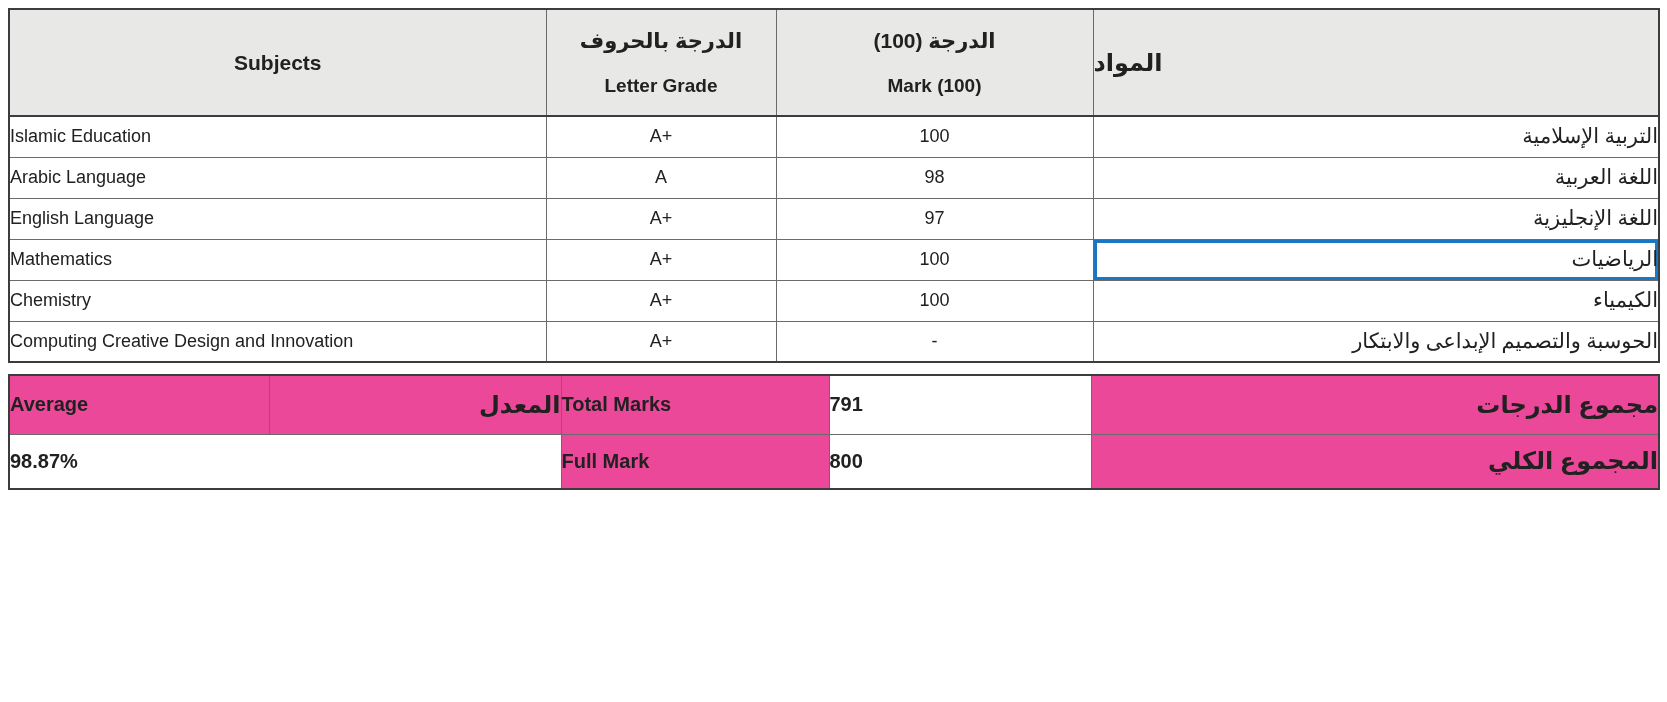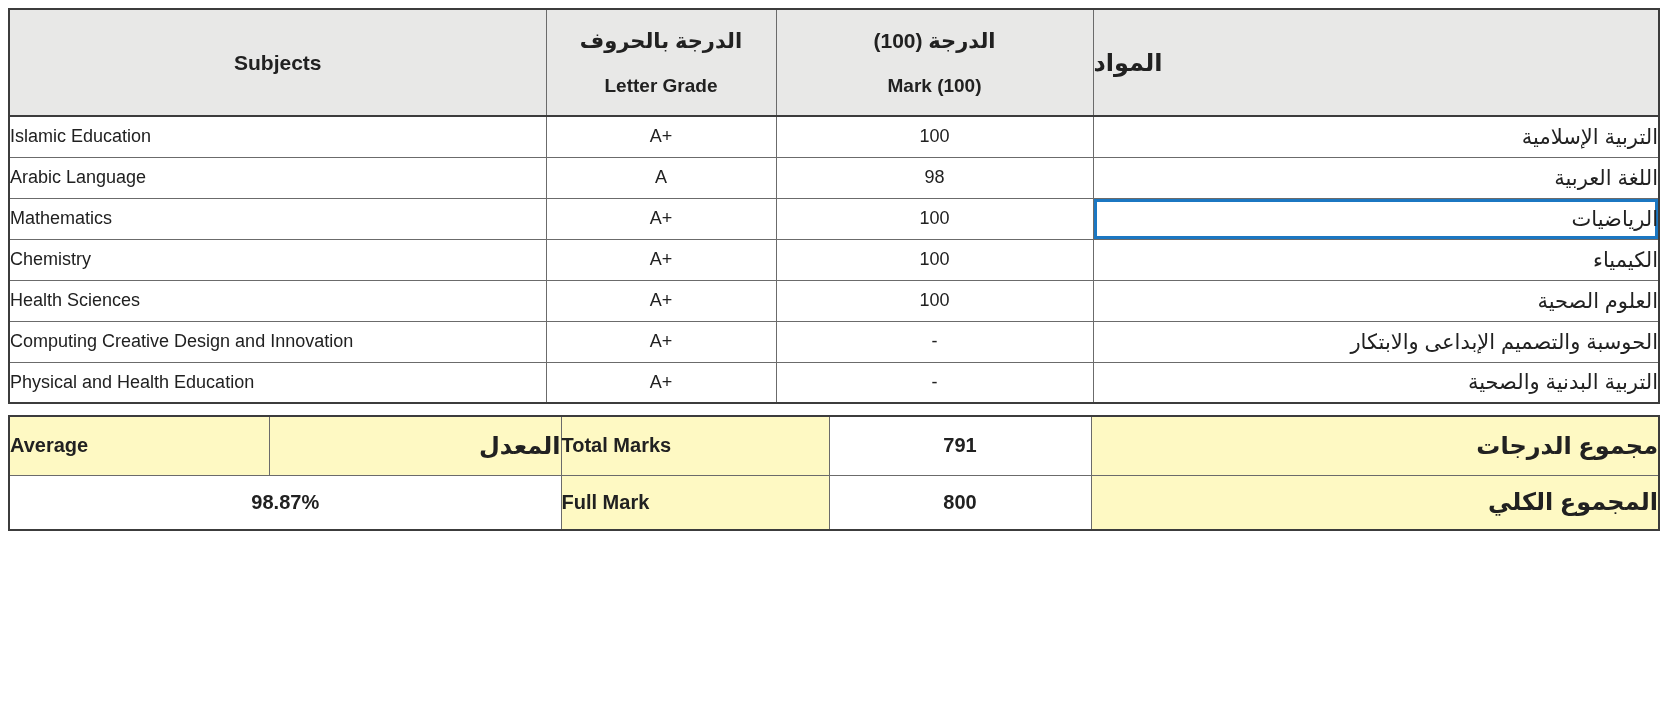--- a/index.html
+++ b/index.html
@@ -30,37 +30,37 @@
   .main-table tbody tr{height:41px;}
 
   .th-subjects{font-size:21px;text-align:center;padding-left:20px;}
   .th-stack{text-align:center;}
   .th-stack .ar-line{font-size:21px;margin-bottom:22px;}
   .th-stack .en-line{font-size:19px;}
   .th-mawad{font-size:24px;text-align:left;padding-right:18px;}
 
   .cell-en{font-size:18px;font-weight:500;text-align:left;padding-left:20px;}
   .cell-center{font-size:18px;font-weight:500;text-align:center;}
-  .cell-ar{font-size:21px;font-weight:500;text-align:right;padding-right:18px;}
+  .cell-ar{font-size:21px;font-weight:500;text-align:right;padding-right:18px;font-family:Liberation Serif, serif;}
   .selected{box-shadow:inset 0 0 0 3px #1b77c2;margin-left:8px;}
 
   
   .sum-table{border:2px solid #3c3c3c;margin-top:11px;}
   .sum-table td{
     border:1px solid #6b6b6b;
     box-sizing:border-box;
     padding:0;
     vertical-align:middle;
   }
   .sum-table .r1{height:59px;}
   .sum-table .r2{height:55px;}
-  .gray{background:#fef9c3;}
+  .gray{background:#ec4899;}
   .f-label-en{font-size:20px;font-weight:700;text-align:left;padding-left:20px;}
   .f-label-ar{font-size:24px;font-weight:700;text-align:right;padding-right:18px;}
-  .f-value{font-size:20px;font-weight:700;text-align:center;background:#ffffff;}
+  .f-value{font-size:20px;font-weight:700;background:#ffffff;}
 </style>
 </head>
 <body>
 
 <div class="page">
 
   <table class="main-table">
     <colgroup>
       <col style="width:537px">
       <col style="width:230px">
@@ -88,48 +88,42 @@
           <td class="cell-center">100</td>
           <td class="cell-ar" dir="rtl">التربية الإسلامية</td>
         </tr>
         <tr>
           <td class="cell-en">Arabic Language</td>
           <td class="cell-center">A</td>
           <td class="cell-center">98</td>
           <td class="cell-ar" dir="rtl">اللغة العربية</td>
         </tr>
         <tr>
+          <td class="cell-en">English Language</td>
+          <td class="cell-center">A+</td>
+          <td class="cell-center">97</td>
+          <td class="cell-ar" dir="rtl">اللغة الإنجليزية</td>
+        </tr>
+        <tr>
           <td class="cell-en">Mathematics</td>
           <td class="cell-center">A+</td>
           <td class="cell-center">100</td>
           <td class="cell-ar selected" dir="rtl">الرياضيات</td>
         </tr>
         <tr>
           <td class="cell-en">Chemistry</td>
           <td class="cell-center">A+</td>
           <td class="cell-center">100</td>
           <td class="cell-ar" dir="rtl">الكيمياء</td>
         </tr>
         <tr>
-          <td class="cell-en">Health Sciences</td>
-          <td class="cell-center">A+</td>
-          <td class="cell-center">100</td>
-          <td class="cell-ar" dir="rtl">العلوم الصحية</td>
-        </tr>
-        <tr>
           <td class="cell-en">Computing Creative Design and Innovation</td>
           <td class="cell-center">A+</td>
           <td class="cell-center">-</td>
           <td class="cell-ar" dir="rtl">الحوسبة والتصميم الإبداعى والابتكار</td>
-        </tr>
-        <tr>
-          <td class="cell-en">Physical and Health Education</td>
-          <td class="cell-center">A+</td>
-          <td class="cell-center">-</td>
-          <td class="cell-ar" dir="rtl">التربية البدنية والصحية</td>
         </tr>
       </tbody>
   </table>
 
   <table class="sum-table">
     <colgroup>
       <col style="width:260px">
       <col style="width:292px">
       <col style="width:268px">
       <col style="width:262px">

